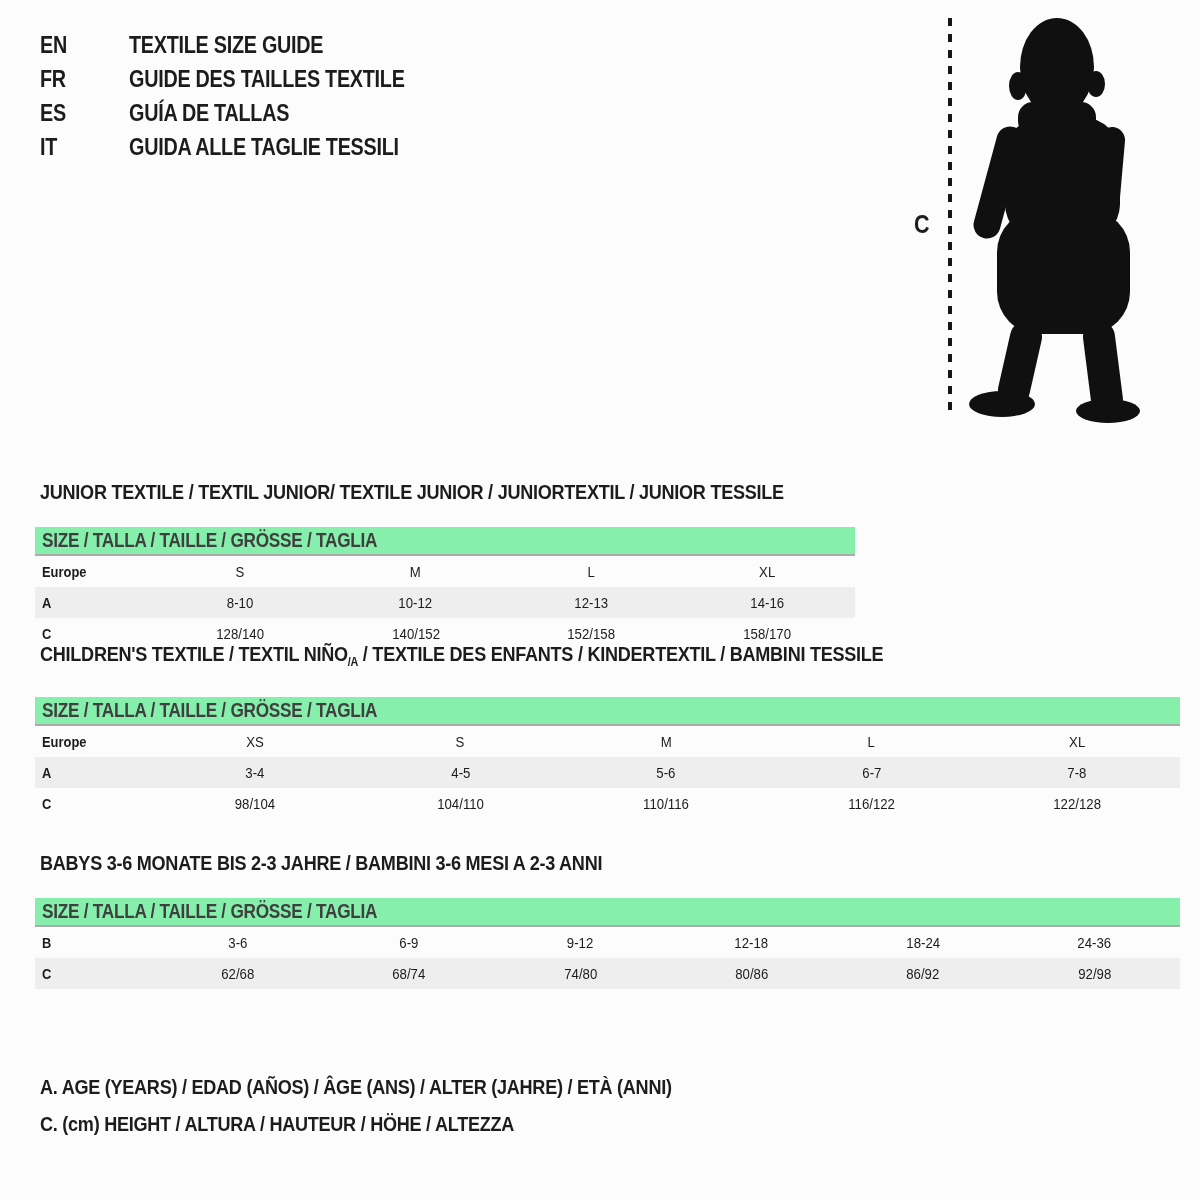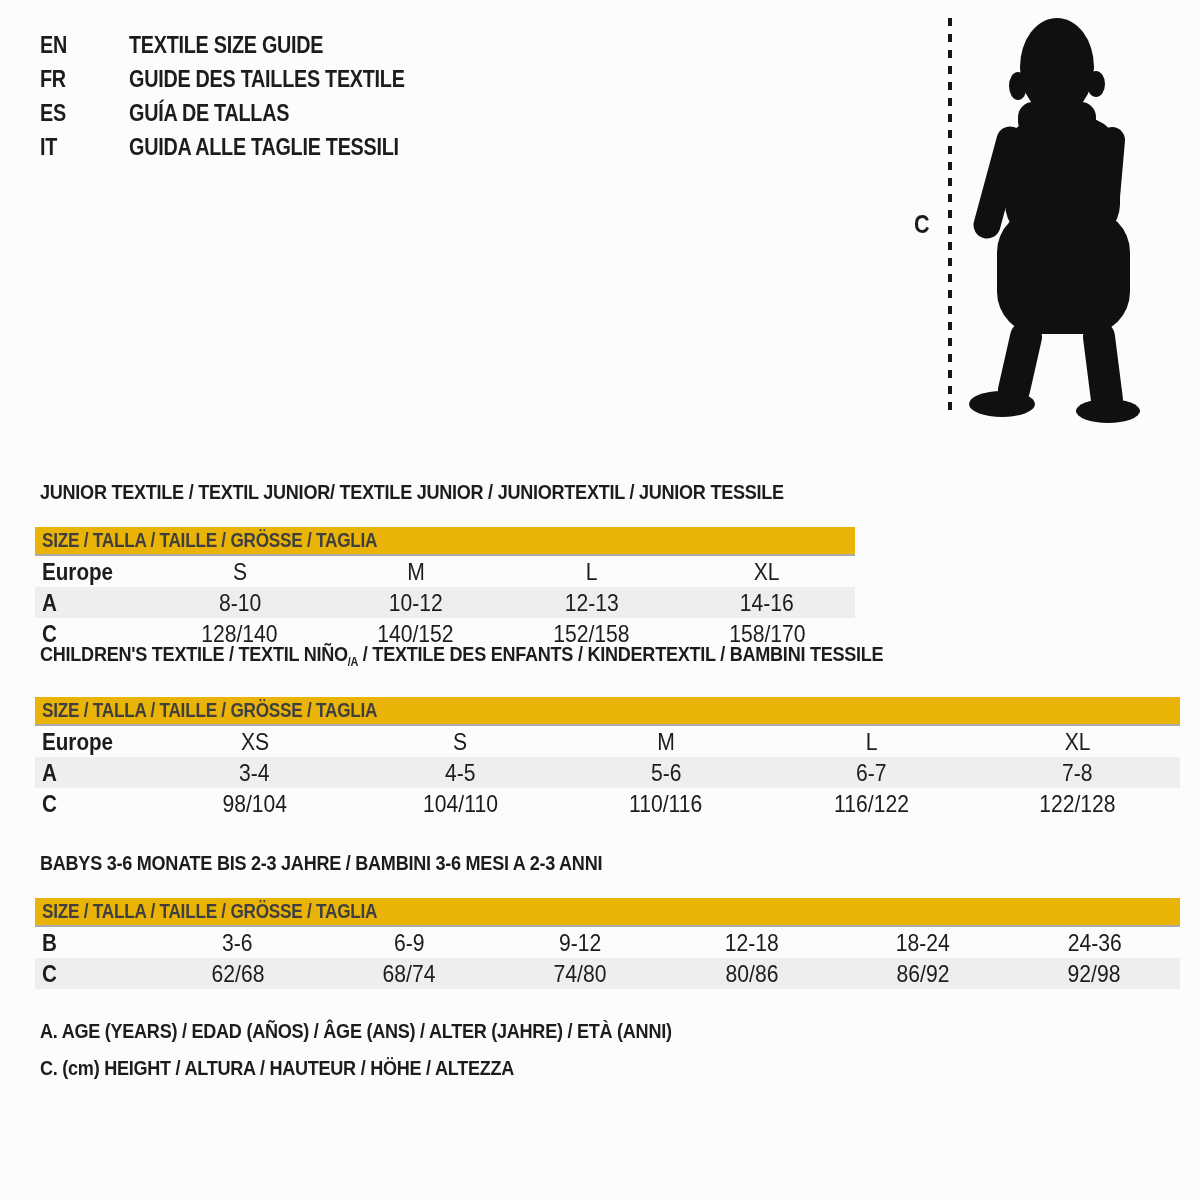--- a/index.html
+++ b/index.html
@@ -23,29 +23,29 @@
   .figure-label{position:absolute;left:914px;top:210px;font-size:25px;font-weight:700;}
   .silhouette{position:absolute;left:960px;top:12px;}
 
   
   .section{position:absolute;left:35px;}
   .section-junior{top:434px;width:820px;margin-top:43px;}
   .section-children{top:639px;width:1145px;}
   .section-babies{top:848px;width:1145px;}
   .section-title{margin:0 0 20px 0;padding-left:5px;font-size:21px;font-weight:700;line-height:30px;letter-spacing:-0.3px;}
   .section-title sub{font-size:0.6em;}
-  .size-bar{height:27px;line-height:27px;background:#eab308;border-bottom:2px solid #ababab;
+  .size-bar{height:27px;line-height:27px;background:#86efac;border-bottom:2px solid #ababab;
     padding-left:7px;font-size:20px;font-weight:700;color:#3f3f3f;letter-spacing:-0.3px;}
-  .size-table{width:100%;border-collapse:collapse;table-layout:fixed;font-size:24px;}
+  .size-table{width:100%;border-collapse:collapse;table-layout:fixed;font-size:15px;}
   .size-table td{height:31px;text-align:center;padding:0;vertical-align:middle;}
   .size-table td.row-label{width:110px;text-align:left;padding-left:7px;font-weight:700;}
   .size-table tr.striped{background:#eeeeee;}
 
   
-  .legend{position:absolute;left:40px;top:1012px;}
+  .legend{position:absolute;left:40px;top:1068px;}
   .legend-line{height:37px;line-height:37px;font-size:21px;font-weight:700;letter-spacing:-0.3px;}
 </style>
 </head>
 <body>
 
 <div class="lang-list">
   <div class="lang-row">
     <span class="lang-code"><span class="cond">EN</span></span>
     <span class="cond">TEXTILE SIZE GUIDE</span>
   </div>

